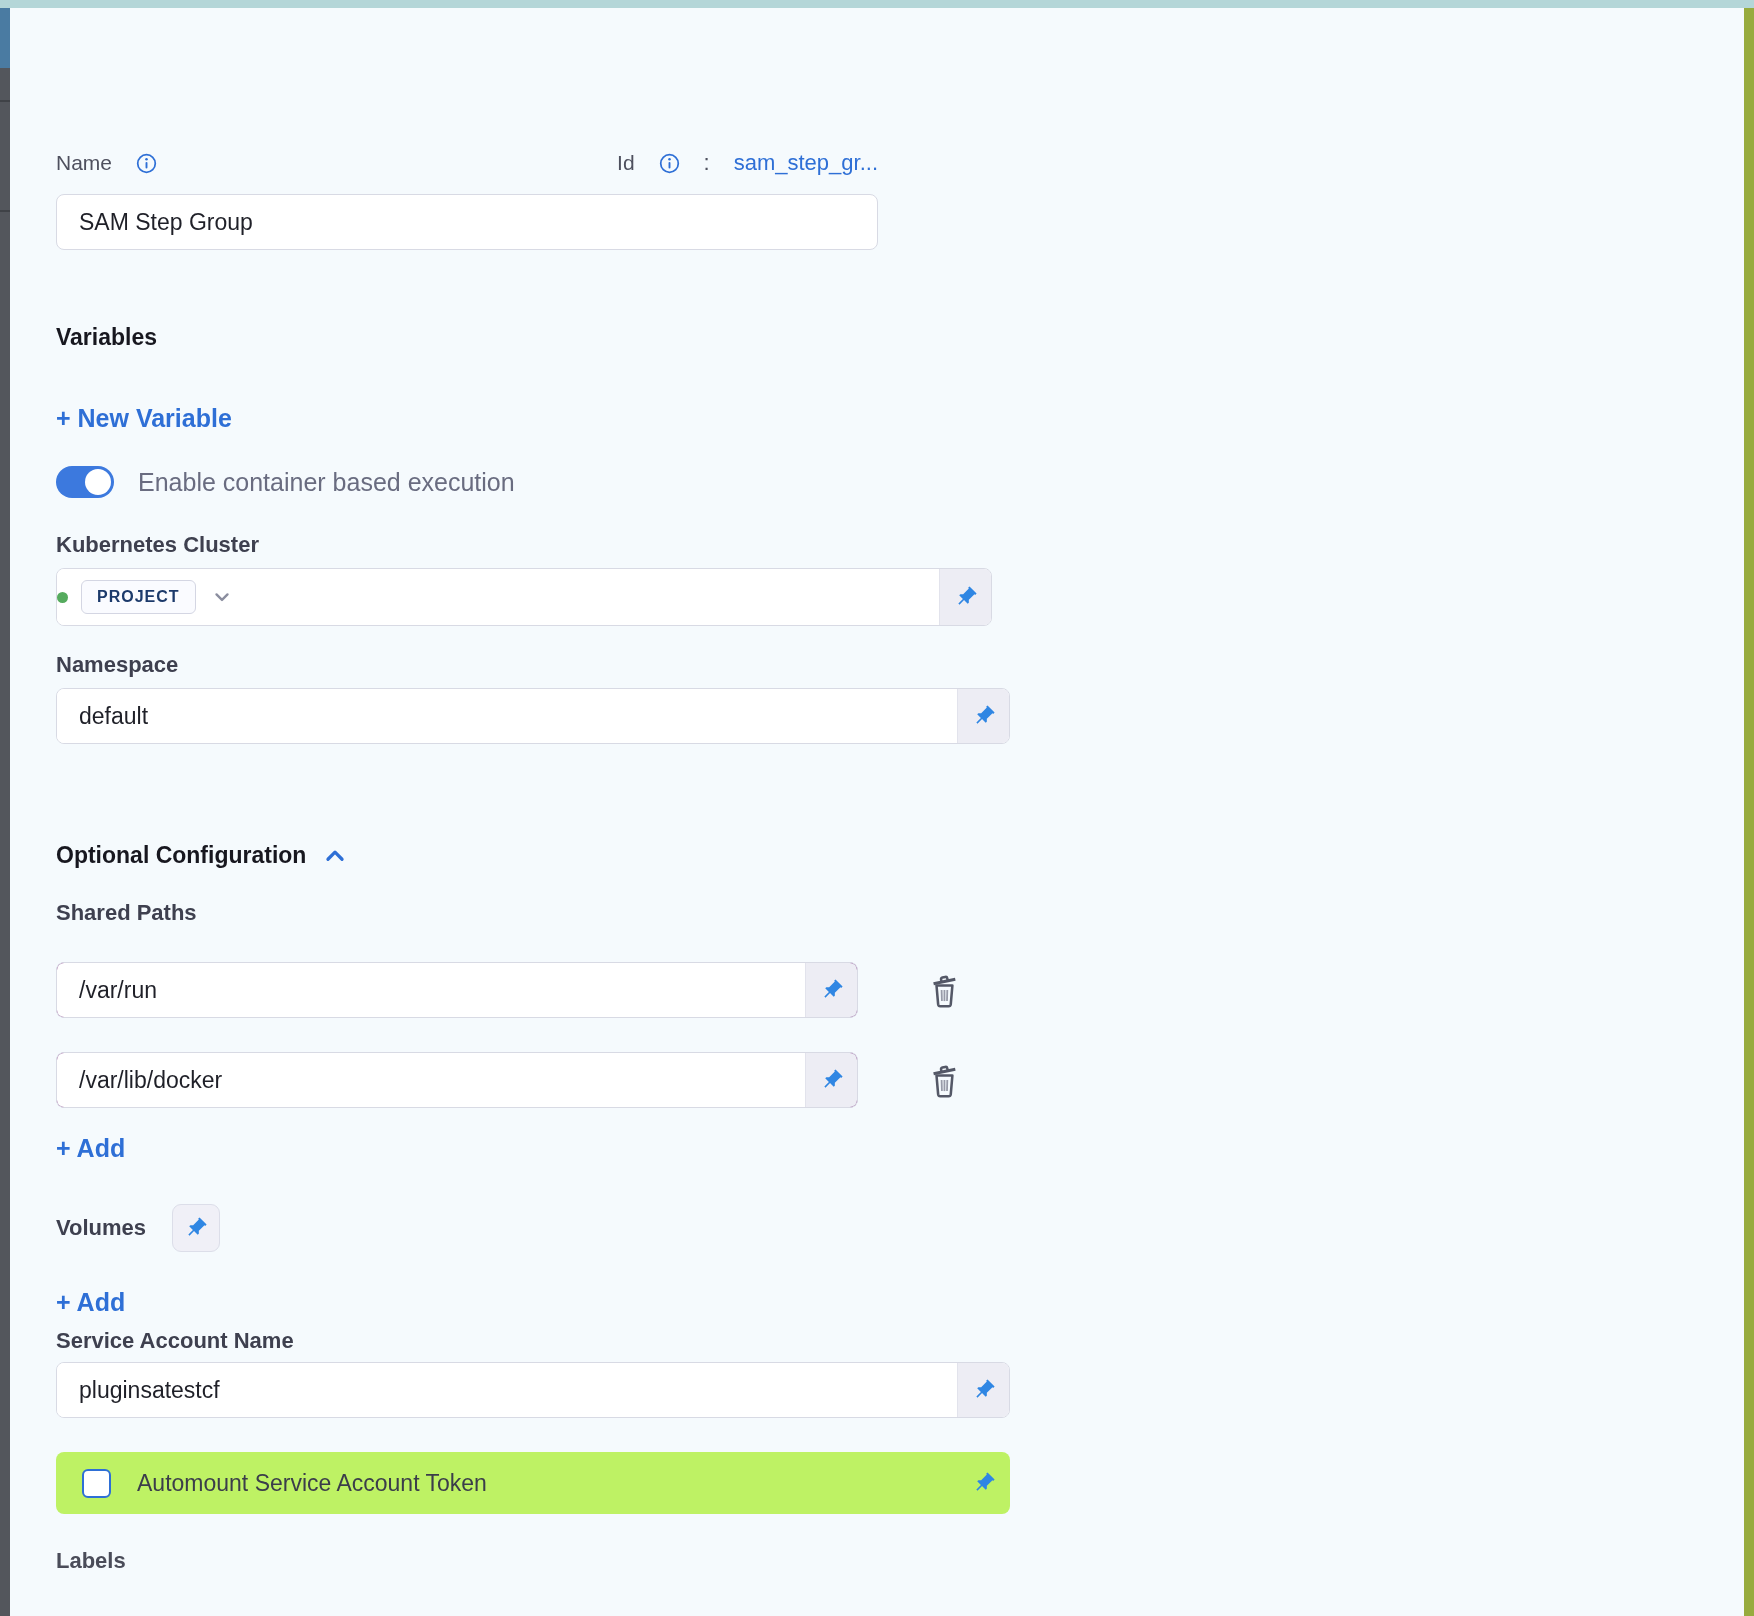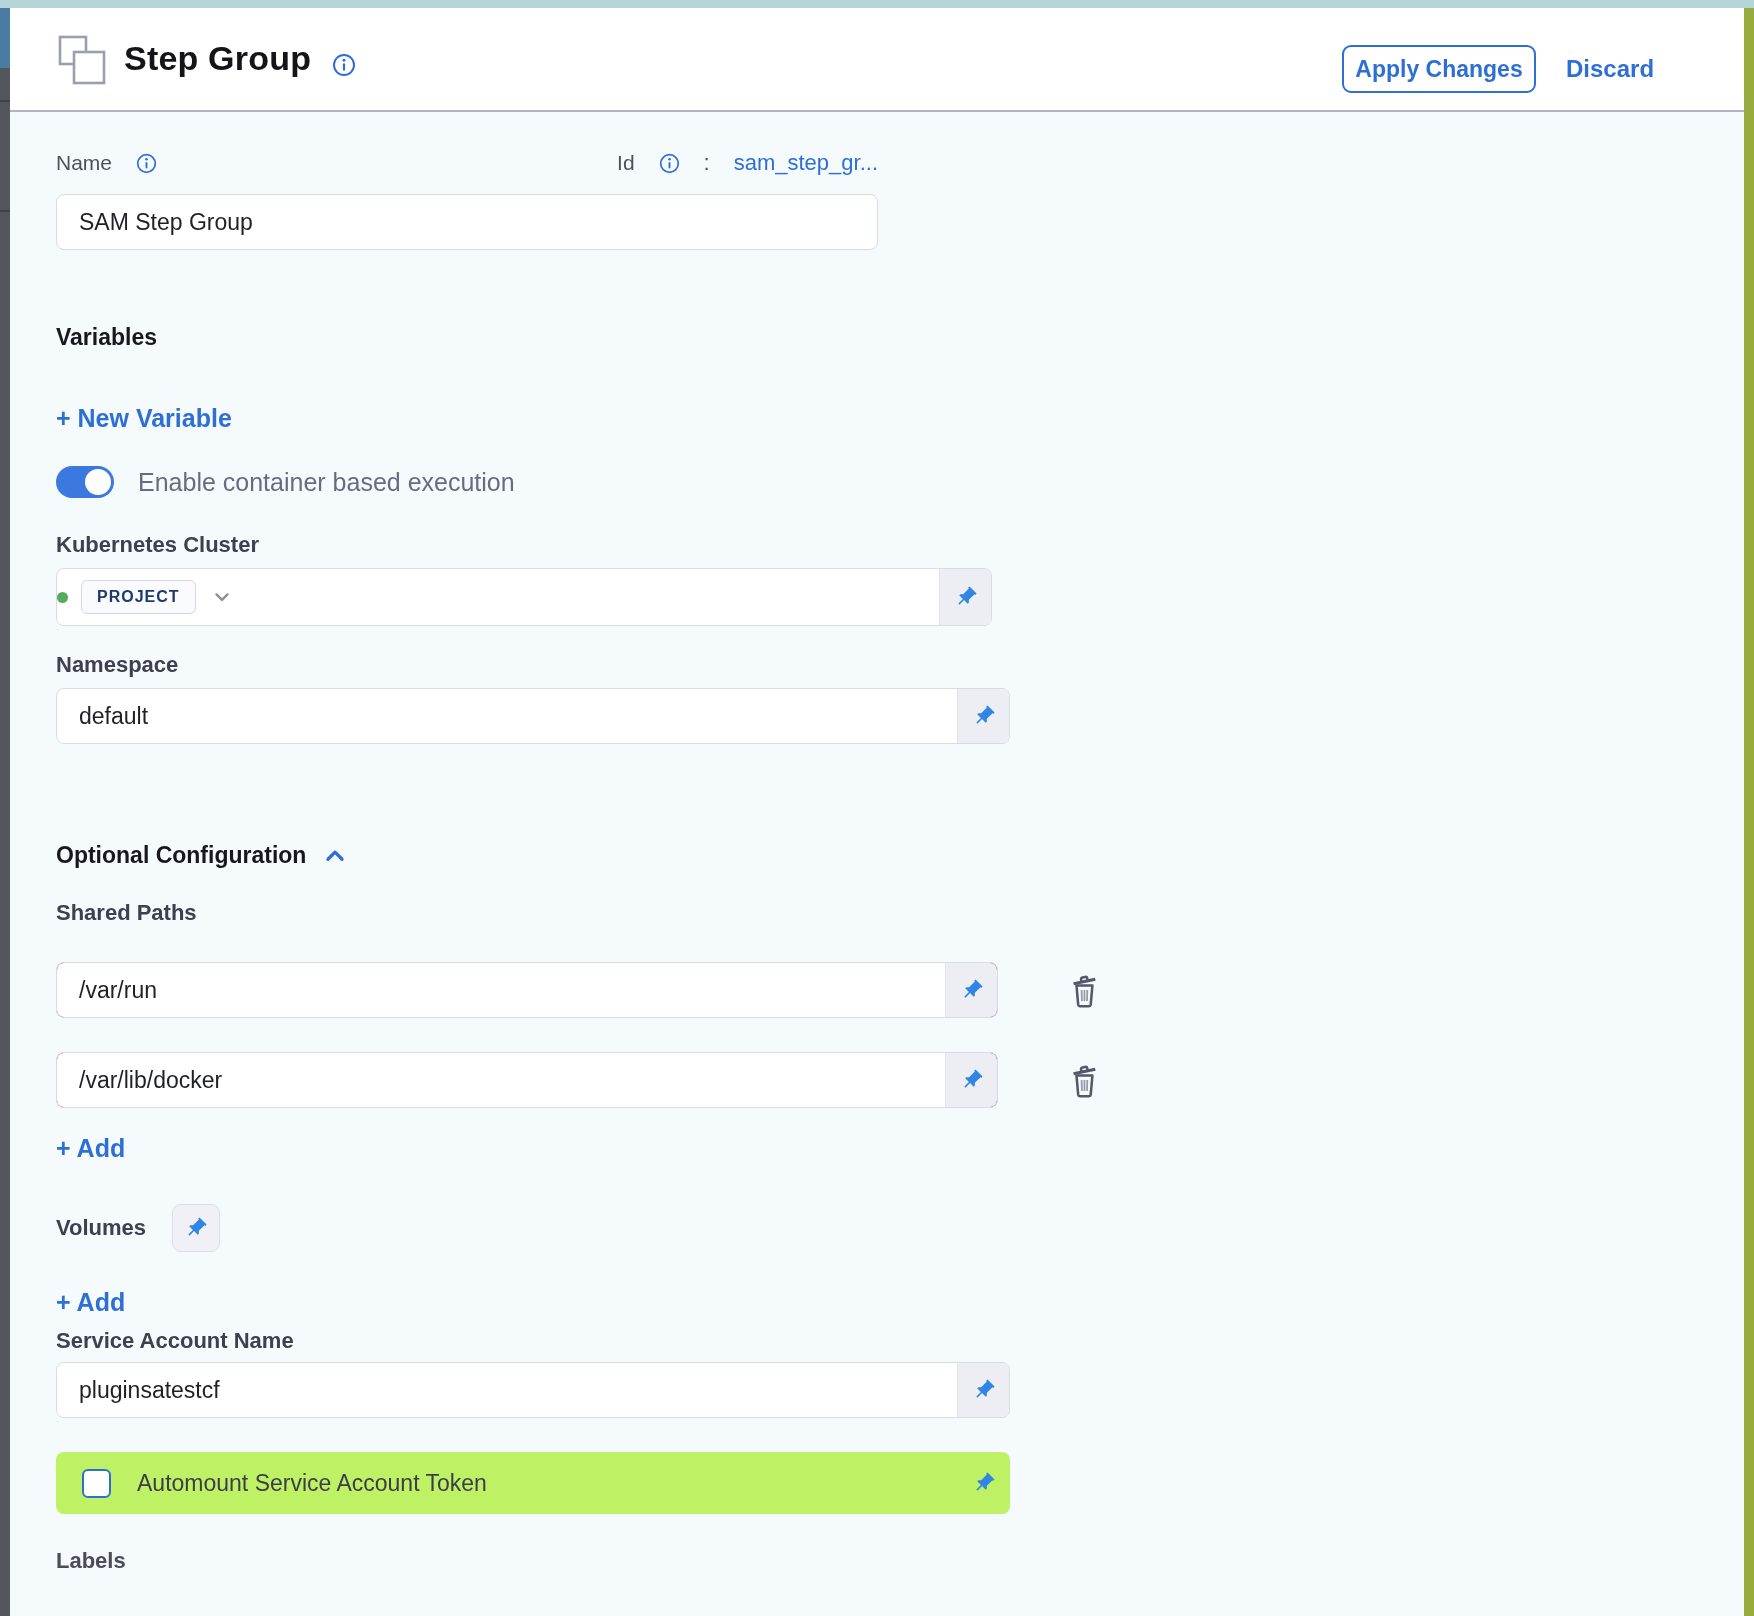--- a/index.html
+++ b/index.html
@@ -90,21 +90,21 @@
   .opt-heading-row { position:absolute; left:56px; top:842px; display:flex; align-items:center; gap:16px; cursor:pointer; }
   .chevron-up-ic { width:26px; height:26px; color:#2e6fd6; }
 
   .pin-button { width:48px; height:48px; border-radius:9px; background:#f0f0f7;
                 border:1px solid #dcdee9; display:flex; align-items:center; justify-content:center; cursor:pointer; }
 
   .shared-row { position:absolute; left:56px; top:900px; display:flex; align-items:flex-end; gap:36px;flex-direction:column; }
   .path-row { position:absolute; left:56px; display:flex; align-items:center; }
   .path-row-1 { top:962px; }
   .path-row-2 { top:1052px; }
-  .path-group { position:relative; display:flex; align-items:stretch; width:942px; height:56px;
+  .path-group { position:relative; display:flex; align-items:stretch; width:802px; height:56px;
                 border:1px solid #d8dae4; border-radius:8px; background:#701a75; overflow:hidden; }
   .trash-btn { margin-left:66px; width:40px; height:44px; background:none; border:none; cursor:pointer;
                color:#545867; display:flex; align-items:center; justify-content:center; }
   .trash-ic { width:36px; height:40px; }
 
   .add-link-1 { position:absolute; left:56px; top:1134px; font-size:25px; }
   .volumes-row { position:absolute; left:56px; top:1204px; display:flex; align-items:center; gap:26px; }
   .add-link-2 { position:absolute; left:56px; top:1288px; font-size:25px; }
 
   .sa-label { position:absolute; left:56px; top:1328px; }
@@ -160,32 +160,20 @@
 <div class="screen">
 
   <div class="topbar"></div>
   <div class="left-strip">
     <div class="blue-seg"></div>
     <div class="seg-line" style="top:92px"></div>
     <div class="seg-line" style="top:202px"></div>
   </div>
   <div class="right-strip"></div>
 
-  <div class="header">
-    <svg class="hdr-icon" viewBox="0 0 52 52">
-      <rect x="4" y="3" width="26" height="27" fill="none" stroke="#9b9db0" stroke-width="2.6"></rect>
-      <rect x="18" y="18" width="30" height="31" fill="#ffffff" stroke="#9b9db0" stroke-width="2.6"></rect>
-    </svg>
-    <div class="hdr-title">Step Group</div>
-    <svg class="hdr-info">
-        <use href="#i-info"></use>
-      </svg>
-    <button class="apply-btn">Apply Changes</button>
-    <div class="discard-link">Discard</div>
-  </div>
 
   <div class="name-row">
     <div class="name-left">
       <span class="lbl-soft">Name</span>
       <svg class="info-ic">
           <use href="#i-info"></use>
         </svg>
     </div>
     <div class="id-right">
       <span class="lbl-soft">Id</span>

